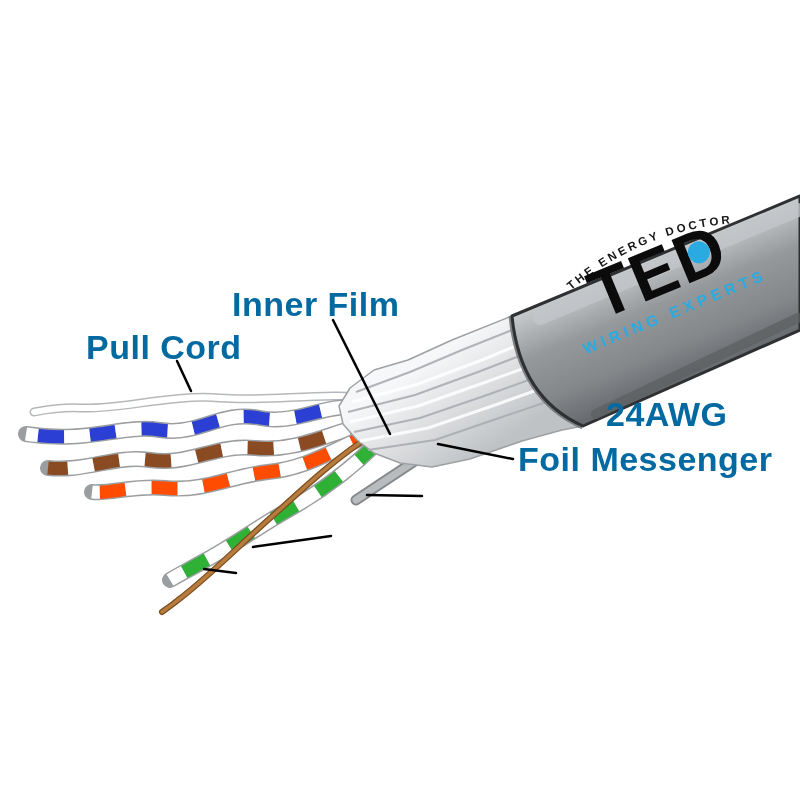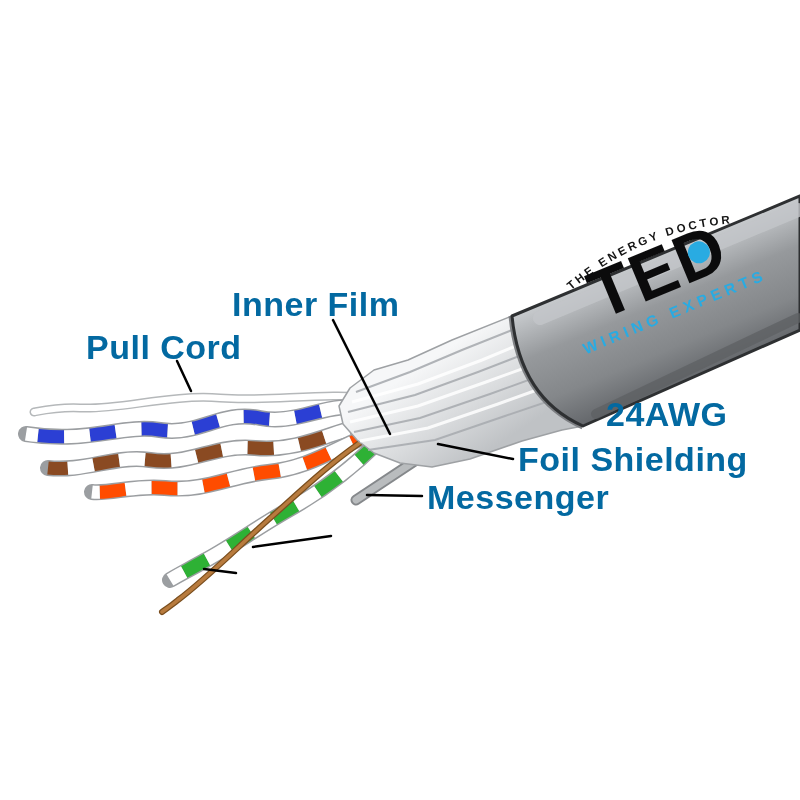--- a/index.html
+++ b/index.html
@@ -127,16 +127,15 @@
       <line class="leader" x1="513" y1="459" x2="438" y2="444"></line>
       <line class="leader" x1="422" y1="496" x2="367" y2="495"></line>
       <line class="leader" x1="331" y1="536" x2="253" y2="547"></line>
       <line class="leader" x1="236" y1="573" x2="204" y2="569"></line>
     </g>
   </svg>
 
   <div class="lbl" style="left:232px; top:286px;">Inner Film</div>
   <div class="lbl" style="left:86px;  top:329px;text-align:center;">Pull Cord</div>
   <div class="lbl" style="left:606px; top:396px;">24AWG</div>
-  <div class="lbl" style="left:518px; top:441px;">Foil Shielding</div>
-  <div class="lbl" style="left:427px; top:479px;">Messenger</div>
+  <div class="lbl" style="left:518px; top:441px;">Foil Messenger</div>
 
 </div>
 
 </body></html>

